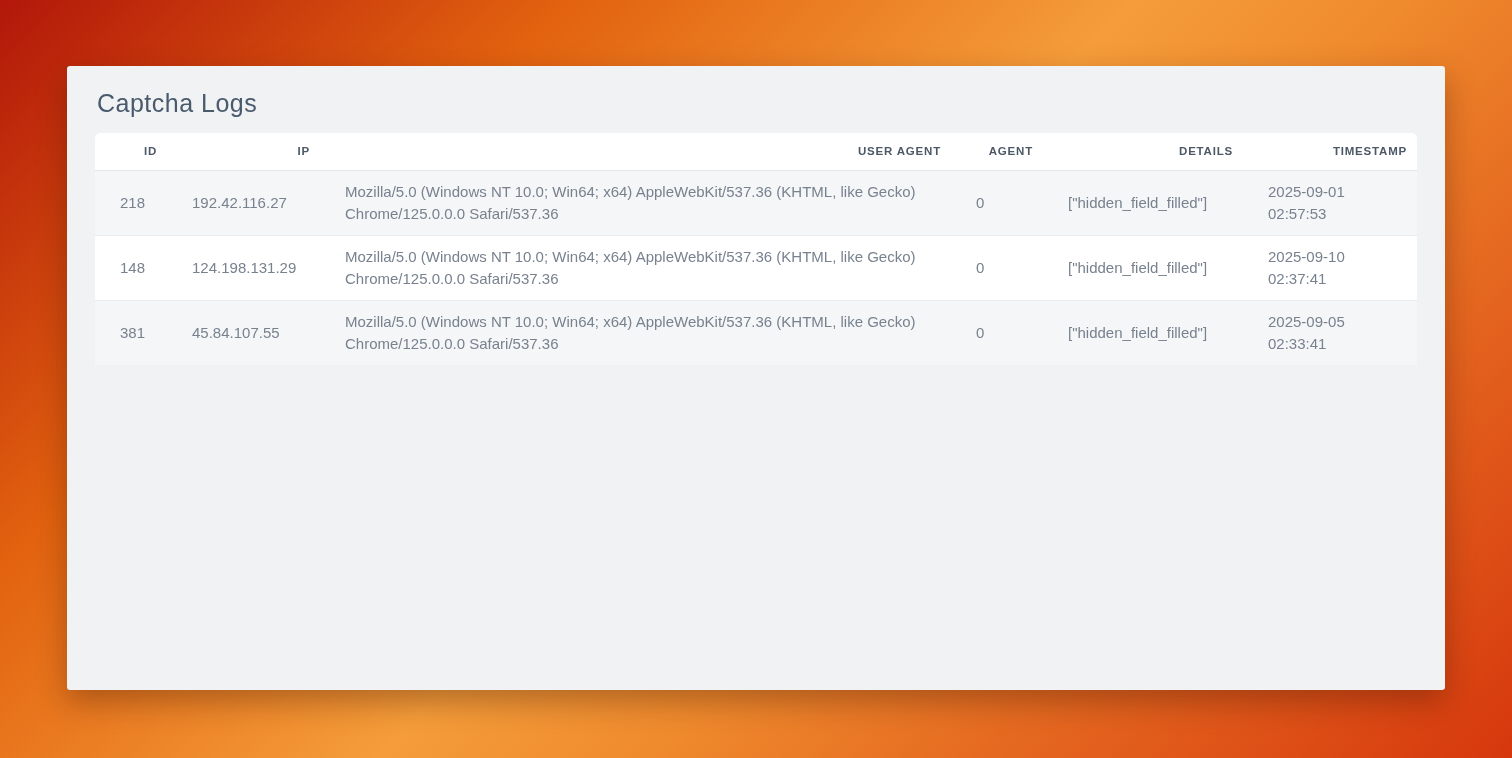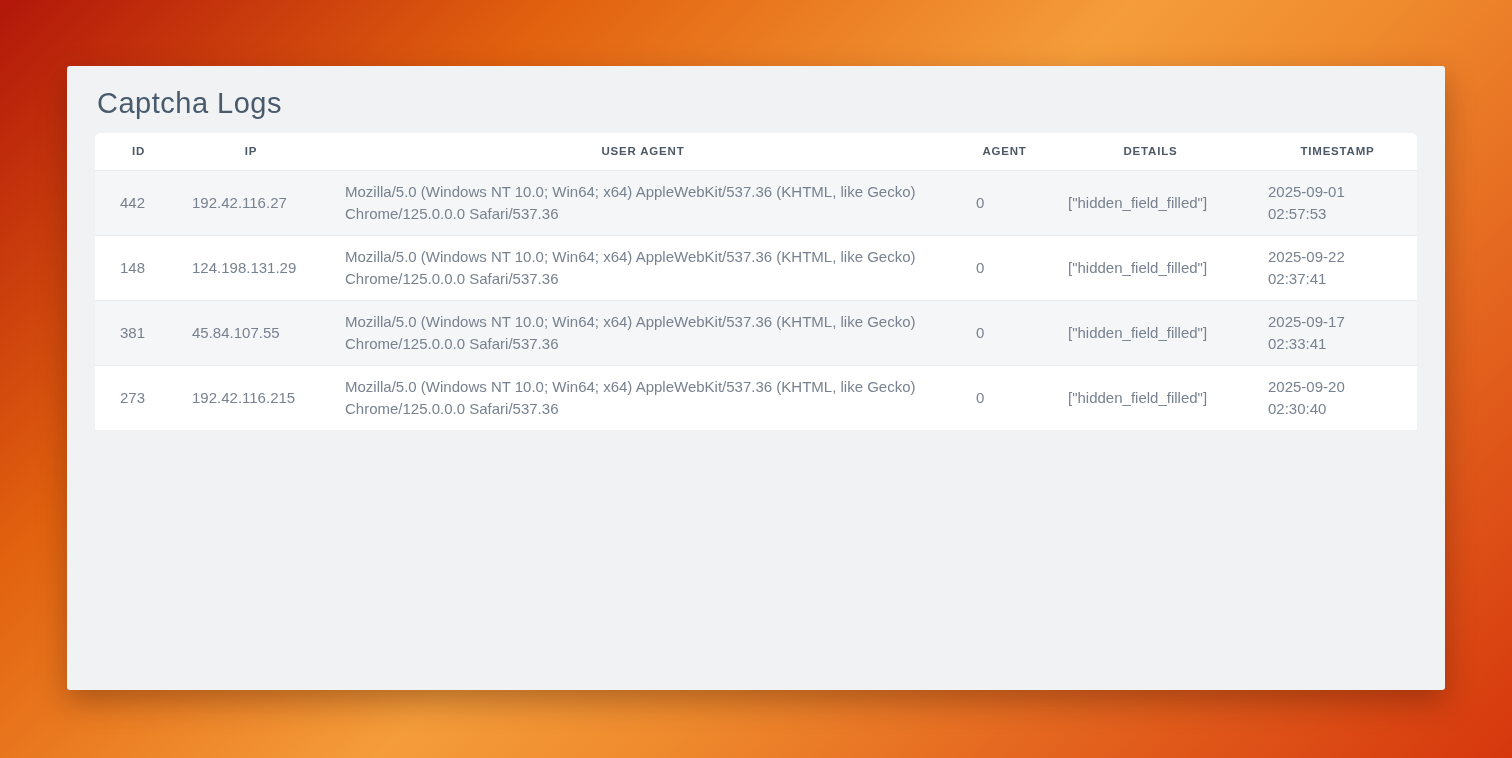--- a/index.html
+++ b/index.html
@@ -12,21 +12,21 @@
     position: absolute;
     left: 67px; top: 66px;
     width: 1378px; height: 624px;
     background: #f1f2f4;
     border-radius: 3px;
     box-shadow: 0 12px 30px rgba(60, 20, 5, 0.35);
     overflow: hidden;
   }
   .page-title {
     margin: 22px 30px 14px 30px;
-    font-size: 29px;
+    font-size: 25px;
     line-height: 31px;
     font-weight: 500;
     letter-spacing: 0.5px;
     color: #485a6c;
   }
   .table-wrap {
     margin: 0 28px;
     background: #ffffff;
     border-radius: 6px 6px 0 0;
     overflow: hidden;
@@ -38,21 +38,21 @@
   }
   col.c-id { width: 72px; }
   col.c-ip { width: 153px; }
   col.c-ua { width: 631px; }
   col.c-score { width: 92px; }
   col.c-details { width: 200px; }
   col.c-ts { width: auto; }
   thead th {
     height: 37px;
     padding: 0 10px 0 25px;
-    text-align: center;
+    text-align: right;
     vertical-align: middle;
     font-size: 11.5px;
     font-weight: bold;
     letter-spacing: 0.8px;
     color: #4d5866;
     background: #ffffff;
     border-bottom: 1px solid #e6e8eb;
   }
   tbody td {
     height: 65px;
@@ -88,47 +88,39 @@
           <th>ID</th>
           <th>IP</th>
           <th>USER AGENT</th>
           <th>AGENT</th>
           <th>DETAILS</th>
           <th>TIMESTAMP</th>
         </tr>
       </thead>
       <tbody id="table-body">
           <tr>
-    <td>442</td>
+    <td>218</td>
     <td>192.42.116.27</td>
     <td>Mozilla/5.0 (Windows NT 10.0; Win64; x64) AppleWebKit/537.36 (KHTML, like Gecko) Chrome/125.0.0.0 Safari/537.36</td>
     <td>0</td>
     <td>["hidden_field_filled"]</td>
     <td>2025-09-01 02:57:53</td>
   </tr>
           <tr>
     <td>148</td>
     <td>124.198.131.29</td>
     <td>Mozilla/5.0 (Windows NT 10.0; Win64; x64) AppleWebKit/537.36 (KHTML, like Gecko) Chrome/125.0.0.0 Safari/537.36</td>
     <td>0</td>
     <td>["hidden_field_filled"]</td>
-    <td>2025-09-22 02:37:41</td>
+    <td>2025-09-10 02:37:41</td>
   </tr>
           <tr>
     <td>381</td>
     <td>45.84.107.55</td>
     <td>Mozilla/5.0 (Windows NT 10.0; Win64; x64) AppleWebKit/537.36 (KHTML, like Gecko) Chrome/125.0.0.0 Safari/537.36</td>
     <td>0</td>
     <td>["hidden_field_filled"]</td>
-    <td>2025-09-17 02:33:41</td>
-  </tr>
-          <tr>
-    <td>273</td>
-    <td>192.42.116.215</td>
-    <td>Mozilla/5.0 (Windows NT 10.0; Win64; x64) AppleWebKit/537.36 (KHTML, like Gecko) Chrome/125.0.0.0 Safari/537.36</td>
-    <td>0</td>
-    <td>["hidden_field_filled"]</td>
-    <td>2025-09-20 02:30:40</td>
+    <td>2025-09-05 02:33:41</td>
   </tr>
         </tbody>
     </table>
   </div>
 </div>
 
 </body></html>

